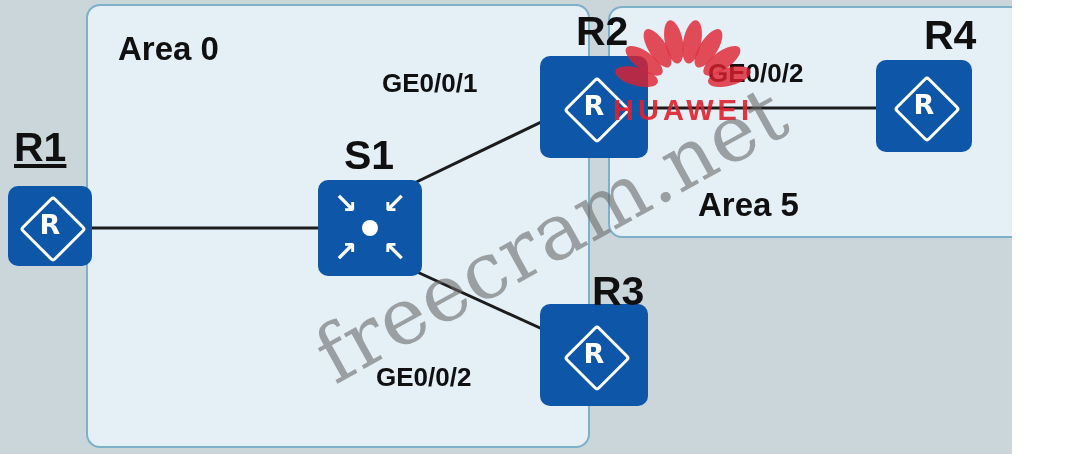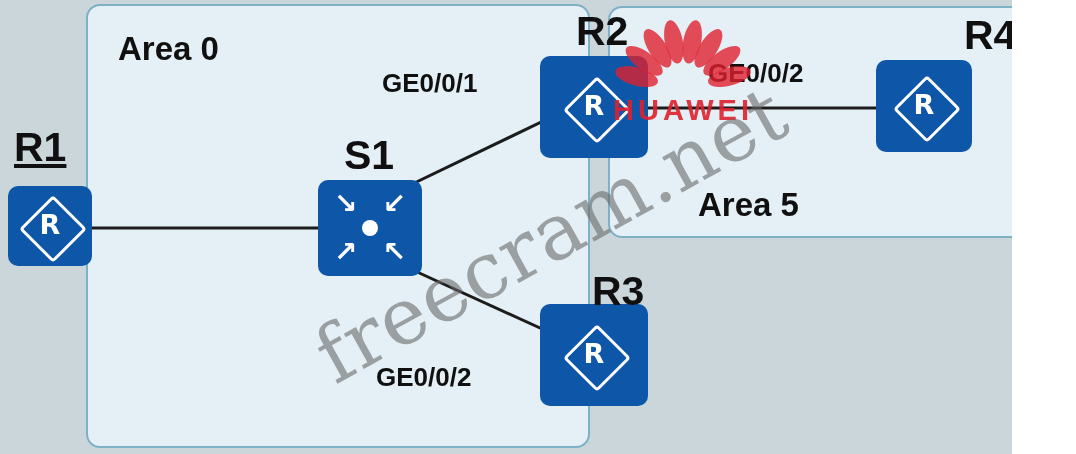--- a/index.html
+++ b/index.html
@@ -57,21 +57,21 @@
   .node-lbl { font-size:41px; }
   .area-lbl { font-size:33px; z-index:4; }
   .ge-lbl   { font-size:26px; z-index:6; }
 
   #lbl-area0 { left:118px; top:30px; }
   #lbl-area1 { left:698px; top:186px; }
   #lbl-r1 { left:14px;  top:124px;text-decoration:underline; }
   #lbl-s1 { left:344px; top:132px; }
   #lbl-r2 { left:576px; top:8px; }
   #lbl-r3 { left:592px; top:268px; }
-  #lbl-r4 { left:964px; top:12px; }
+  #lbl-r4 { left:924px; top:12px; }
   #lbl-ge000        { left:150px; top:186px; }
   #lbl-ge001        { left:382px; top:68px; }
   #lbl-ge002-top    { left:708px; top:58px; }
   #lbl-ge002-bottom { left:376px; top:362px; }
 
   
   .huawei {
     position:absolute; left:588px; top:0px; width:190px; text-align:center;
     z-index:50; opacity:0.9;
   }

